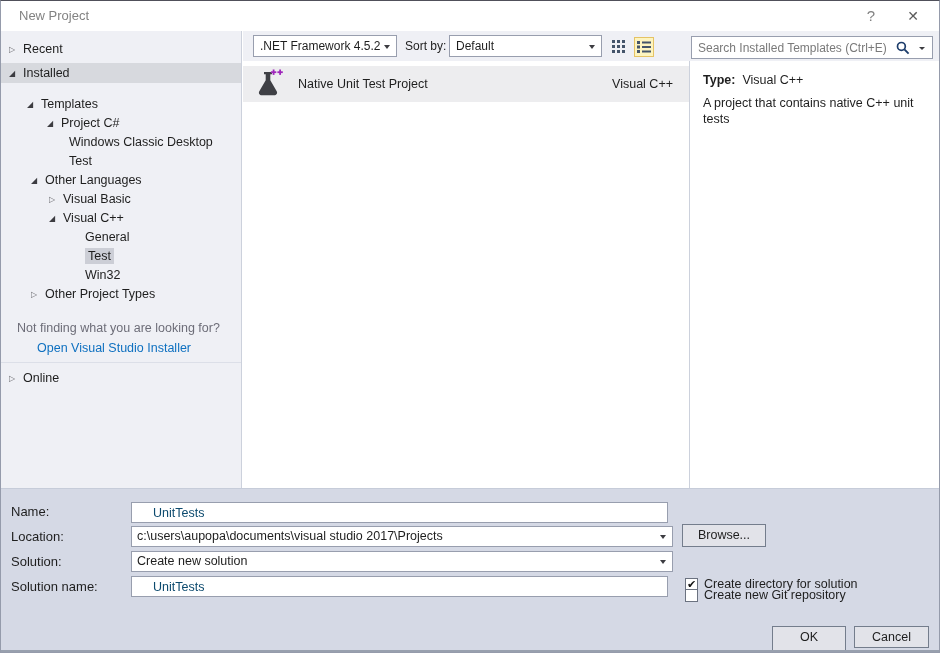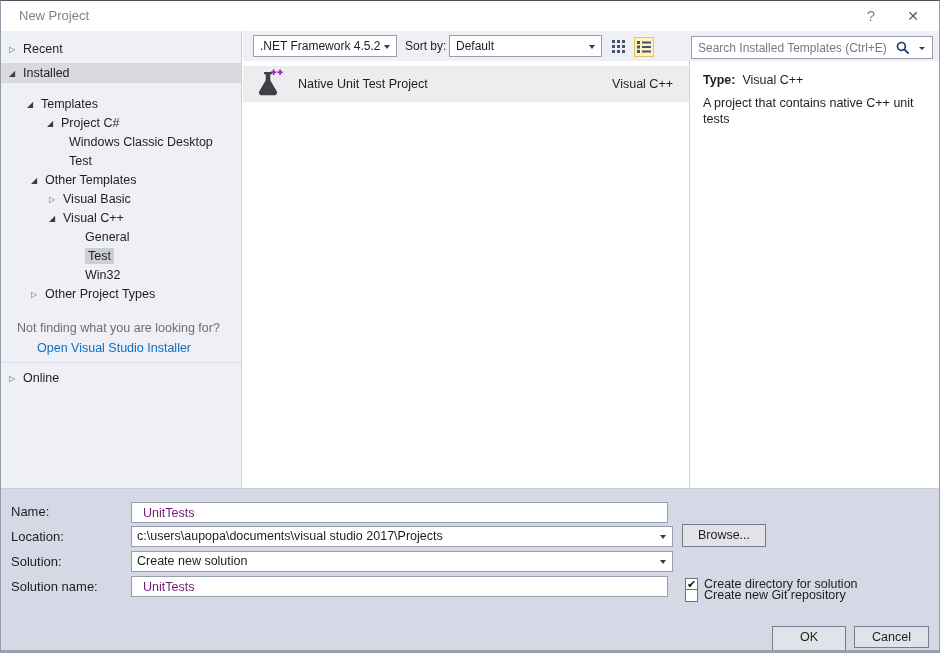--- a/index.html
+++ b/index.html
@@ -82,22 +82,22 @@
   .type-line { position:absolute; left:13px; top:12px; font-size:12.5px; }
   .type-line b { margin-right:7px; }
   .desc { position:absolute; left:13px; top:34px; width:222px; font-size:12.5px; line-height:16px; }
 
   
   .bottom { position:absolute; left:0; top:487px; width:940px; height:166px;
             background:#d5d9e5; border-top:1px solid #c6ccd9; }
   .frm-label { position:absolute; left:10px; font-size:13px; }
   .txt, .cmb { position:absolute; left:130px; height:21px; background:#fff;
                border:1px solid #989eae; font-size:12.5px; }
-  .txt input { width:100%; height:100%; border:none; outline:none; padding-left:11px;
-               font-family:"Liberation Sans",sans-serif; font-size:12.5px; color:#701a75; background:transparent; }
+  .txt input { width:100%; height:100%; border:none; outline:none; padding-left:21px;
+               font-family:"Liberation Sans",sans-serif; font-size:12.5px; color:#0c4a6e; background:transparent; }
   .cmb { line-height:19px; padding-left:5px; cursor:default; }
   .cmb .caret { position:absolute; right:6px; top:8px; width:0; height:0;
                 border-left:3.5px solid transparent; border-right:3.5px solid transparent;
                 border-top:4px solid #3c3c41; }
   .btn { position:absolute; background:#e2e3e9; border:1px solid #747d8c; font-size:12.5px;
          text-align:center; cursor:default; }
   .browse-btn { left:681px; top:35px; width:84px; height:23px; line-height:21px; }
   .chk-row { position:absolute; left:684px; height:16px; display:flex; align-items:center; }
   .chk-box { width:13px; height:13px; background:#fff; border:1px solid #6b7280;
              font-size:11px; line-height:11px; text-align:center; color:#111; }
@@ -130,21 +130,21 @@
     <div class="tree-row row-vcs">
       <span class="arrow exp">◢</span><span>Project C#</span>
     </div>
     <div class="tree-row cs-child">
       <span>Windows Classic Desktop</span>
     </div>
     <div class="tree-row cs-child">
       <span>Test</span>
     </div>
     <div class="tree-row row-otherlang">
-      <span class="arrow exp">◢</span><span>Other Templates</span>
+      <span class="arrow exp">◢</span><span>Other Languages</span>
     </div>
     <div class="tree-row lang-child">
       <span class="arrow col">▷</span><span>Visual Basic</span>
     </div>
     <div class="tree-row lang-child">
       <span class="arrow exp">◢</span><span>Visual C++</span>
     </div>
     <div class="tree-row vcpp-child">
       <span>General</span>
     </div>

